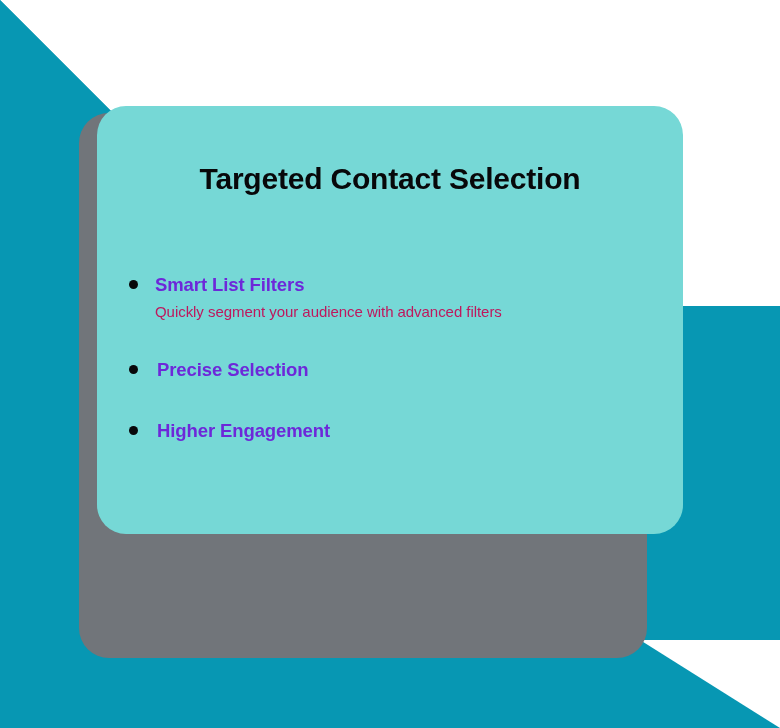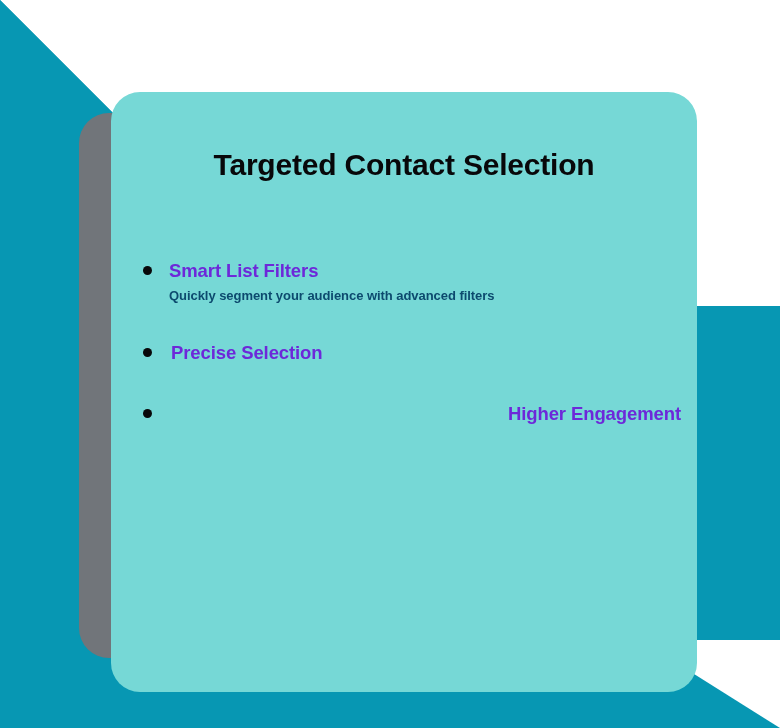--- a/index.html
+++ b/index.html
@@ -39,28 +39,27 @@
     width: 568px;
     height: 545px;
     background: #71757a;
     border-radius: 30px;
   }
 
   
   .card {
     position: absolute;
     left: 97px;
-    top: 92px;
+    top: 106px;
     width: 586px;
-    height: 600px;
+    height: 428px;
     background: #76d8d6;
     border-radius: 29px;
     box-sizing: border-box;
     padding: 0;
-    margin-left: 14px;
   }
 
   .card-title {
     position: absolute;
     left: 0;
     top: 56px;
     width: 100%;
     text-align: center;
     font-size: 30px;
     font-weight: bold;
@@ -102,34 +101,34 @@
     display: block;
     font-size: 18.5px;
     font-weight: bold;
     color: #6d28d9;
     line-height: 1.22;
     letter-spacing: -0.1px;
   }
 
   .feature-desc {
     display: block;
-    font-size: 13px;
-    font-weight: bold;
-    color: #0c4a6e;
+    font-size: 15px;
+    font-weight: normal;
+    color: #be185d;
     line-height: 1.3;
     padding-top: 5px;
     padding-left: 0px;
     letter-spacing: -0.05px;
   }
 
   
   .feature-item.i0 .feature-desc { padding-left: 0px; }
   .feature-item.i1 .feature-heading { padding-left: 2px; }
   .feature-item.i1 .feature-desc { padding-left: 0px; }
-  .feature-item.i2 .feature-heading { padding-left: 2px; text-align: right; }
+  .feature-item.i2 .feature-heading { padding-left: 2px; }
   .feature-item.i2 .feature-desc { padding-left: 4px; }
 </style>
 </head>
 <body>
 
 <div id="stage">
 
   <svg class="bg-shape" viewBox="0 0 780 728" aria-hidden="true">
     <path d="M 0 0 L 306 306 L 306 728 L 0 728 Z" fill="#0797b3"></path>
     <path d="M 0 306 L 780 306 L 780 728 L 0 728 Z" fill="#0797b3"></path>

